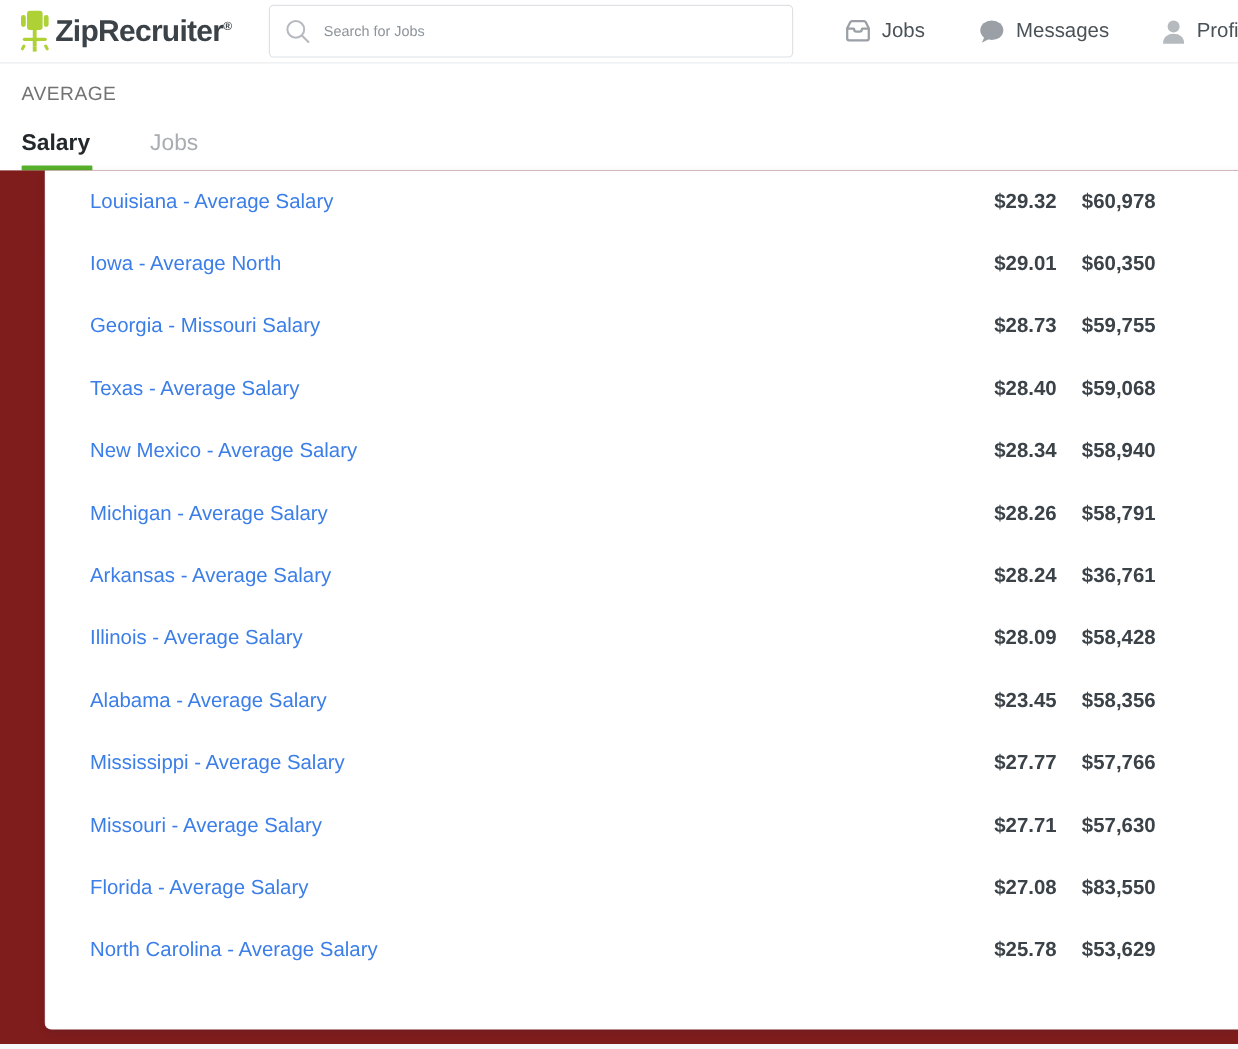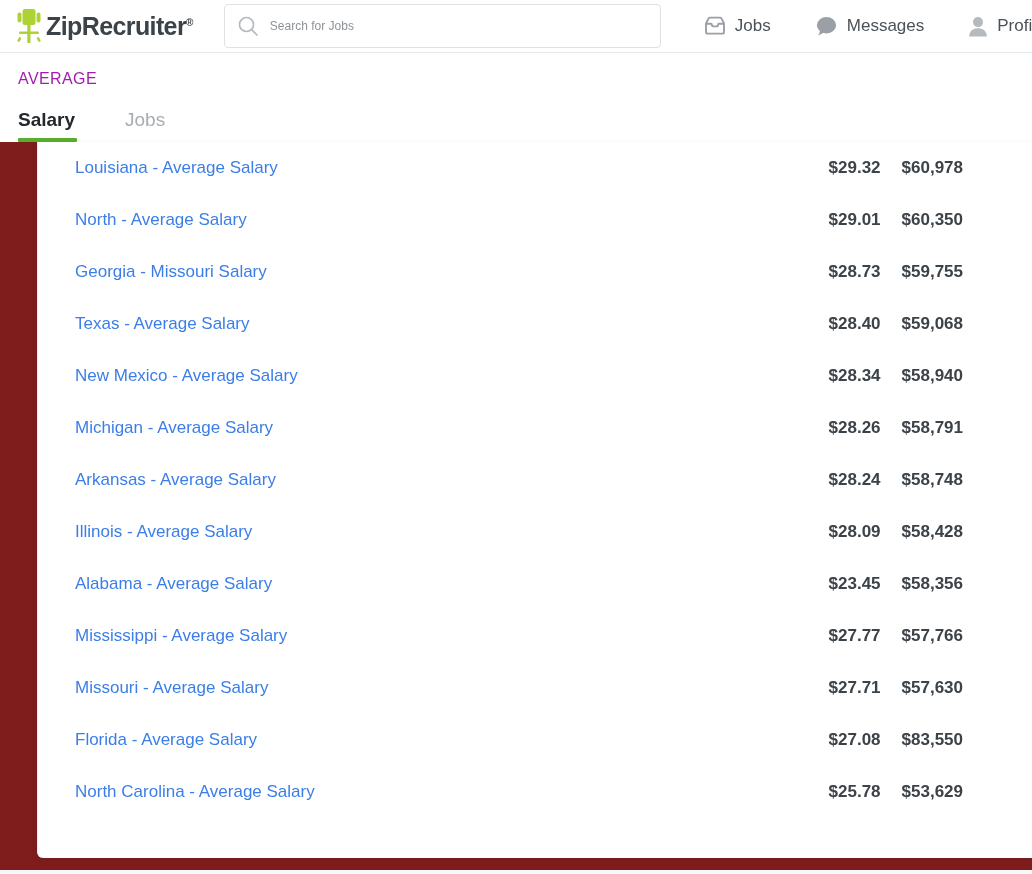--- a/index.html
+++ b/index.html
@@ -98,21 +98,21 @@
   
   .tabs-strip {
     background: #ffffff;
     height: 89px;
     padding: 0 0 0 18px;
     position: relative;
   }
   .average-label {
     padding-top: 18px;
     font-size: 16px;
-    color: #a21caf;
+    color: #737373;
     letter-spacing: 0.4px;
     line-height: 1;
   }
   .tab-row {
     display: flex;
     align-items: flex-end;
     gap: 50px;
     margin-top: 15px;
     height: 40px;
   }
@@ -253,21 +253,21 @@
 <div class="content-area">
   <div class="card">
     <table class="salary-table">
       <tbody id="table-body">
           <tr>
             <td class="col-name"><a class="row-link">Louisiana - Average Salary</a></td>
             <td class="col-hourly"><span class="amount">$29.32</span></td>
             <td class="col-annual"><span class="amount">$60,978</span></td>
           </tr>
           <tr>
-            <td class="col-name"><a class="row-link">North - Average Salary</a></td>
+            <td class="col-name"><a class="row-link">Iowa - Average North</a></td>
             <td class="col-hourly"><span class="amount">$29.01</span></td>
             <td class="col-annual"><span class="amount">$60,350</span></td>
           </tr>
           <tr>
             <td class="col-name"><a class="row-link">Georgia - Missouri Salary</a></td>
             <td class="col-hourly"><span class="amount">$28.73</span></td>
             <td class="col-annual"><span class="amount">$59,755</span></td>
           </tr>
           <tr>
             <td class="col-name"><a class="row-link">Texas - Average Salary</a></td>
@@ -280,21 +280,21 @@
             <td class="col-annual"><span class="amount">$58,940</span></td>
           </tr>
           <tr>
             <td class="col-name"><a class="row-link">Michigan - Average Salary</a></td>
             <td class="col-hourly"><span class="amount">$28.26</span></td>
             <td class="col-annual"><span class="amount">$58,791</span></td>
           </tr>
           <tr>
             <td class="col-name"><a class="row-link">Arkansas - Average Salary</a></td>
             <td class="col-hourly"><span class="amount">$28.24</span></td>
-            <td class="col-annual"><span class="amount">$58,748</span></td>
+            <td class="col-annual"><span class="amount">$36,761</span></td>
           </tr>
           <tr>
             <td class="col-name"><a class="row-link">Illinois - Average Salary</a></td>
             <td class="col-hourly"><span class="amount">$28.09</span></td>
             <td class="col-annual"><span class="amount">$58,428</span></td>
           </tr>
           <tr>
             <td class="col-name"><a class="row-link">Alabama - Average Salary</a></td>
             <td class="col-hourly"><span class="amount">$23.45</span></td>
             <td class="col-annual"><span class="amount">$58,356</span></td>

